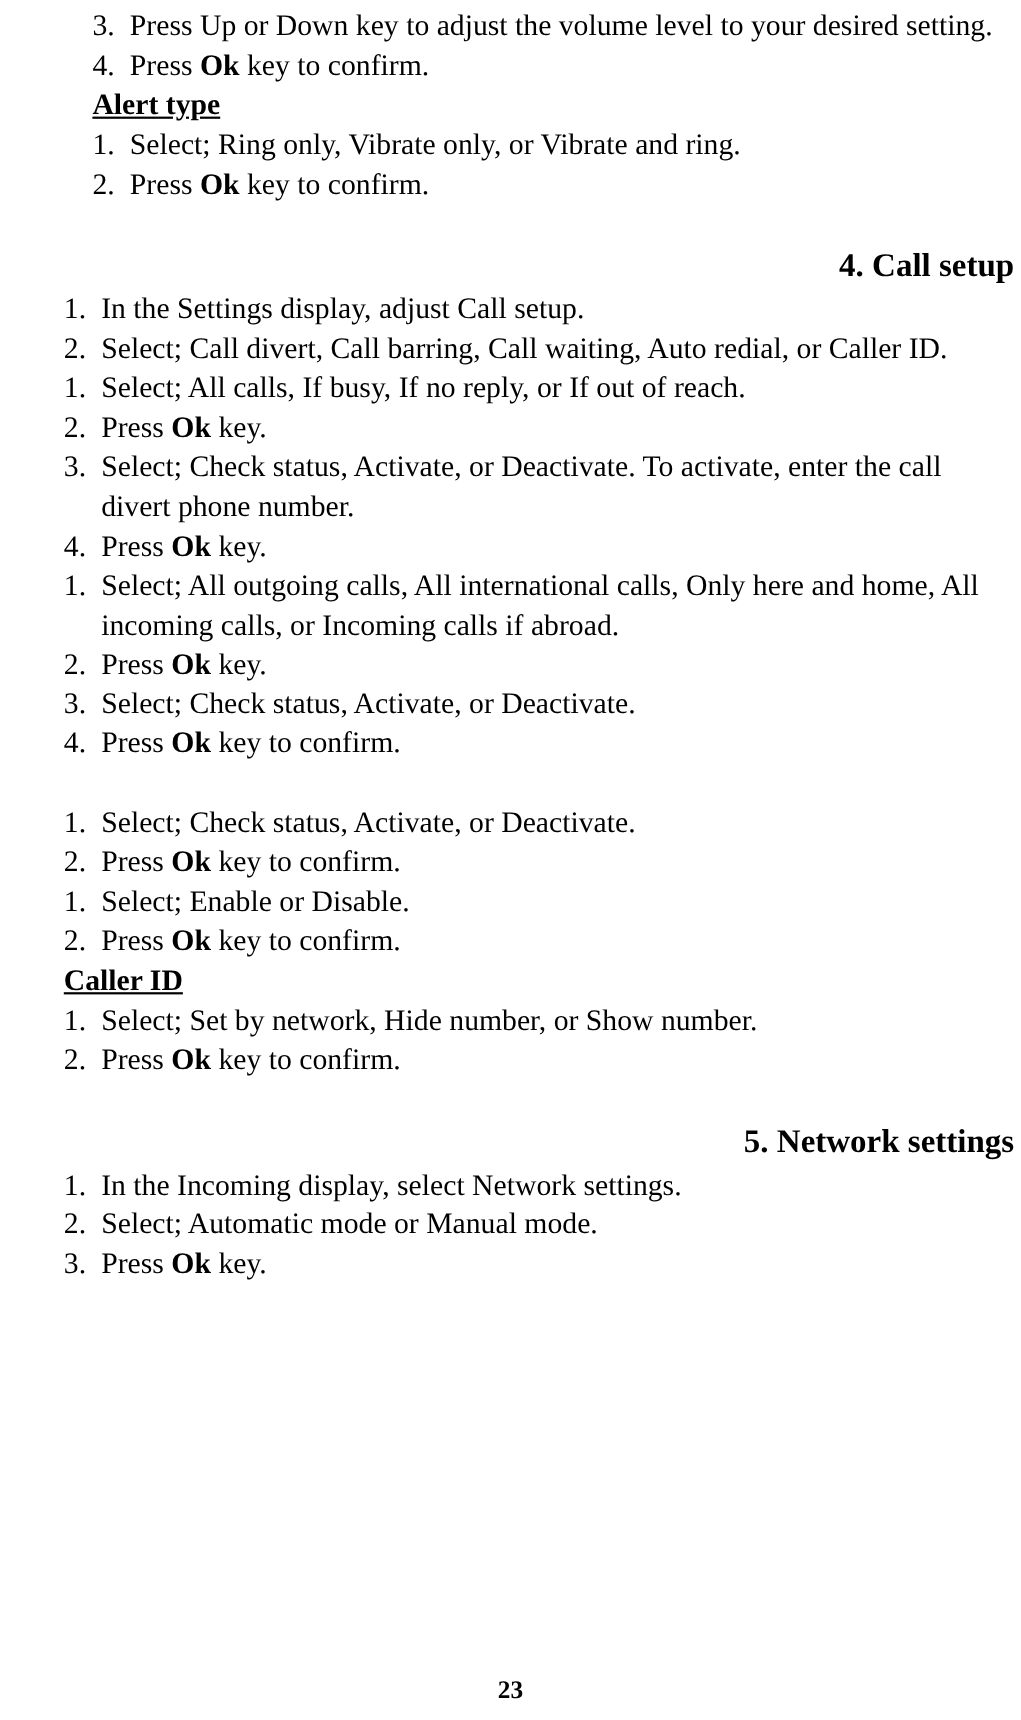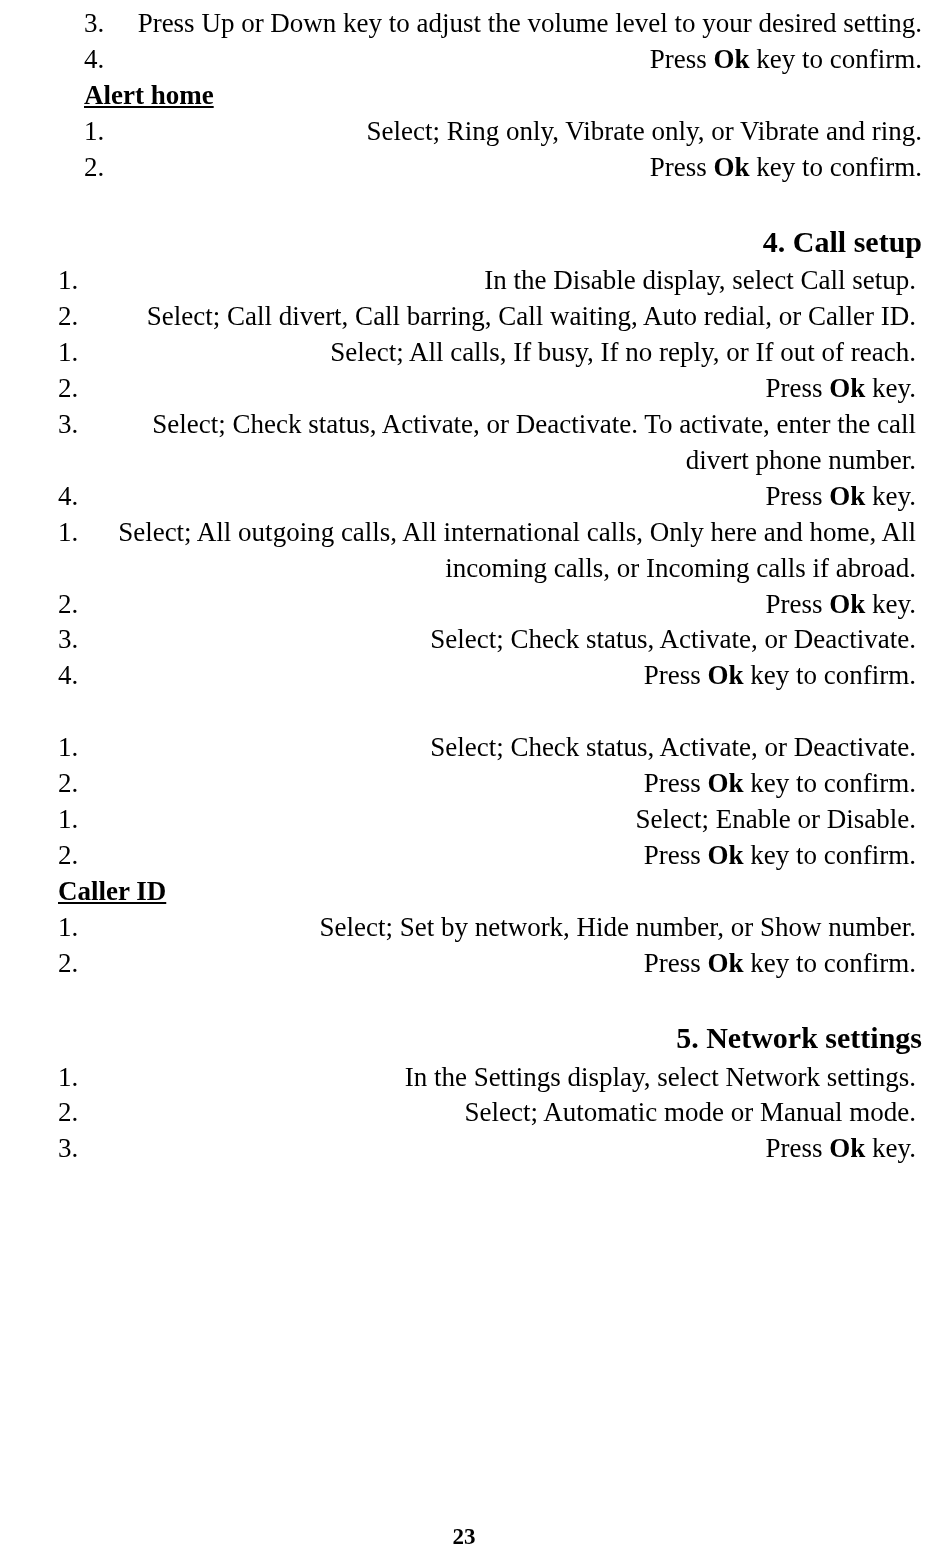--- a/index.html
+++ b/index.html
@@ -31,21 +31,20 @@
   }
   .step {
     display: flex;
   }
   .step .num {
     flex: 0 0 auto;
     min-width: 34px;
   }
   .step .txt {
     flex: 1 1 auto;
-    text-align: right;
   }
   .b { font-weight: 600; }
   .u { text-decoration: underline; }
   .section-heading {
     font-size: 30px;
     font-weight: 600;
     margin-top: 36px;
     margin-bottom: 2px;
     text-align: right;
   }
@@ -78,21 +77,21 @@
         <div class="txt">Press Up or Down key to adjust the volume level to your desired setting.</div>
       </div>
 
       <div class="step">
         <div class="num">4.</div>
         <div class="txt">
           <span>Press </span><span class="b">Ok</span><span> key to confirm.</span>
         </div>
       </div>
 
-      <div class="b u">Alert home</div>
+      <div class="b u">Alert type</div>
 
       <div class="step">
         <div class="num">1.</div>
         <div class="txt">Select; Ring only, Vibrate only, or Vibrate and ring.</div>
       </div>
 
       <div class="step">
         <div class="num">2.</div>
         <div class="txt">
           <span>Press </span><span class="b">Ok</span><span> key to confirm.</span>
@@ -100,21 +99,21 @@
       </div>
     </div>
 
     <div class="block-section">
       <div class="section-heading">4. Call setup</div>
 
       <div class="inner-section">
 
         <div class="step">
           <div class="num">1.</div>
-          <div class="txt">In the Disable display, select Call setup.</div>
+          <div class="txt">In the Settings display, adjust Call setup.</div>
         </div>
 
         <div class="step">
           <div class="num">2.</div>
           <div class="txt">Select; Call divert, Call barring, Call waiting, Auto redial, or Caller ID.</div>
         </div>
 
 
         <div class="step">
           <div class="num">1.</div>
@@ -209,21 +208,21 @@
       </div>
     </div>
 
     <div class="block-section">
       <div class="section-heading">5. Network settings</div>
 
       <div class="inner-section">
 
         <div class="step">
           <div class="num">1.</div>
-          <div class="txt">In the Settings display, select Network settings.</div>
+          <div class="txt">In the Incoming display, select Network settings.</div>
         </div>
 
         <div class="step">
           <div class="num">2.</div>
           <div class="txt">Select; Automatic mode or Manual mode.</div>
         </div>
 
         <div class="step">
           <div class="num">3.</div>
           <div class="txt">

